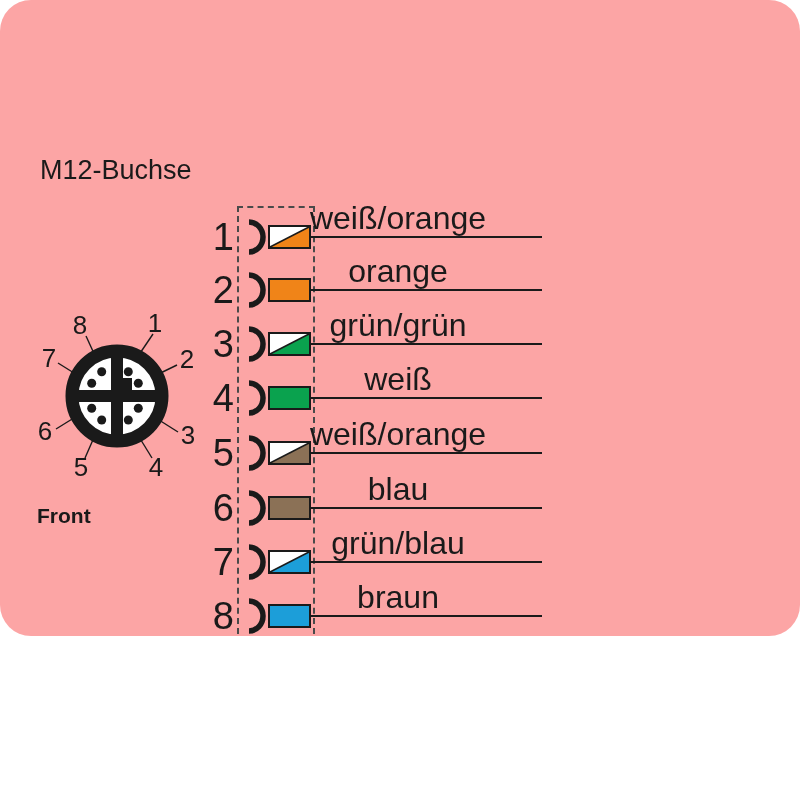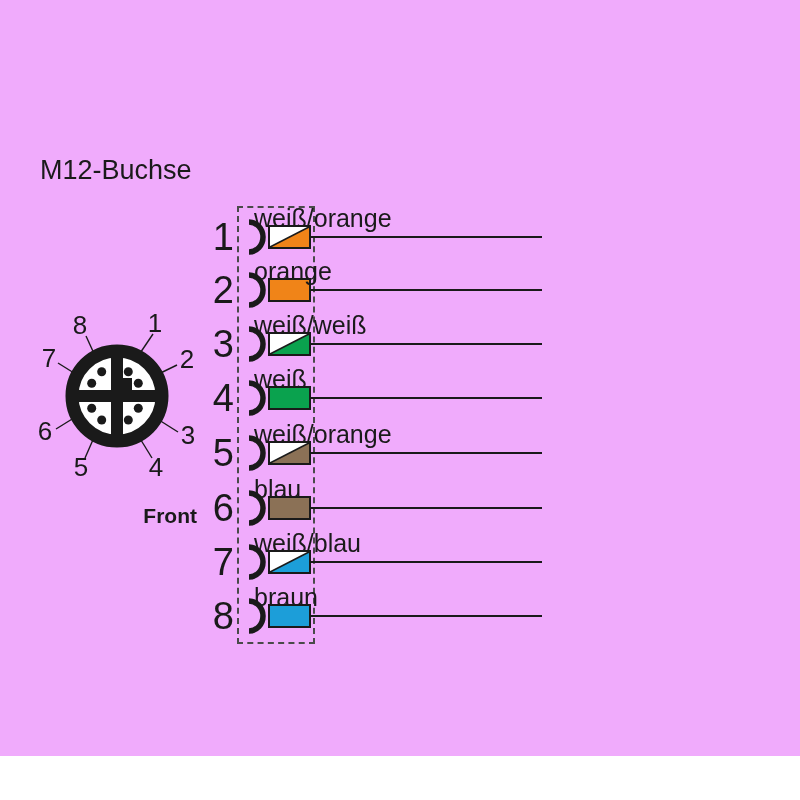--- a/index.html
+++ b/index.html
@@ -1,23 +1,24 @@
 <!DOCTYPE html>
 <html><head>
 <meta charset="utf-8">
 <style>
   html, body { margin: 0; padding: 0; background: #ffffff; }
   .canvas {
     position: relative;
     width: 800px;
-    height: 756px;
-    background: #f0abfc;
+    height: 636px;
+    background: #fca5a5;
     overflow: hidden;
     font-family: "Liberation Sans", sans-serif;
     color: #1a1a1a;
+    border-radius: 31px;
   }
   .title {
     position: absolute;
     left: 40px;
     top: 155px;
     font-size: 27px;
     line-height: 30px;
     color: #1a1a1a;
     white-space: nowrap;
   }
@@ -33,21 +34,21 @@
     font-size: 26px;
     fill: #1a1a1a;
     text-anchor: middle;
     dominant-baseline: central;
   }
   .front-label {
     position: absolute;
     left: 37px;
     top: 504px;
     width: 160px;
-    text-align: right;
+    text-align: left;
     font-size: 21px;
     font-weight: bold;
     color: #1a1a1a;
   }
   .dashed-box {
     position: absolute;
     left: 237px;
     top: 206px;
     width: 74px;
     height: 434px;
@@ -90,21 +91,22 @@
     top: -1px;
     width: 232px;
     height: 2px;
     background: #1a1a1a;
   }
   .wire-label {
     position: absolute;
     left: 254px;
     width: 288px;
     bottom: 4px;
-    font-size: 25px;
+    text-align: center;
+    font-size: 32px;
     line-height: 30px;
     color: #1a1a1a;
     white-space: nowrap;
   }
   .bottom-edge {
     position: absolute;
     left: 0;
     top: 797px;
     width: 800px;
     height: 3px;
@@ -192,21 +194,21 @@
     <span class="pin-num">3</span>
     <svg class="contact" viewBox="0 0 22 36">
         <path d="M4 3 A 14 15 0 0 1 4 33" fill="none" stroke="#1a1a1a" stroke-width="5.5"></path>
       </svg>
     <svg class="wirebox" viewBox="0 0 43 24">
       <rect x="1" y="1" width="41" height="22" fill="#ffffff" stroke="#1a1a1a" stroke-width="2"></rect>
       <polygon points="2,22 41,22 41,2" fill="#0AA24E"></polygon>
       <line x1="2" y1="22" x2="41" y2="2" stroke="#1a1a1a" stroke-width="1.5"></line>
     </svg>
     <div class="wire-line"></div>
-    <div class="wire-label">weiß/weiß</div>
+    <div class="wire-label">grün/grün</div>
   </div>
 
   <div class="row" style="top:398px">
     <span class="pin-num">4</span>
     <svg class="contact" viewBox="0 0 22 36">
         <path d="M4 3 A 14 15 0 0 1 4 33" fill="none" stroke="#1a1a1a" stroke-width="5.5"></path>
       </svg>
     <svg class="wirebox" viewBox="0 0 43 24">
       <rect x="1" y="1" width="41" height="22" stroke="#1a1a1a" stroke-width="2" fill="#0AA24E"></rect>
     </svg>
@@ -244,21 +246,21 @@
     <span class="pin-num">7</span>
     <svg class="contact" viewBox="0 0 22 36">
         <path d="M4 3 A 14 15 0 0 1 4 33" fill="none" stroke="#1a1a1a" stroke-width="5.5"></path>
       </svg>
     <svg class="wirebox" viewBox="0 0 43 24">
       <rect x="1" y="1" width="41" height="22" fill="#ffffff" stroke="#1a1a1a" stroke-width="2"></rect>
       <polygon points="2,22 41,22 41,2" fill="#1C9ED9"></polygon>
       <line x1="2" y1="22" x2="41" y2="2" stroke="#1a1a1a" stroke-width="1.5"></line>
     </svg>
     <div class="wire-line"></div>
-    <div class="wire-label">weiß/blau</div>
+    <div class="wire-label">grün/blau</div>
   </div>
 
   <div class="row" style="top:616px">
     <span class="pin-num">8</span>
     <svg class="contact" viewBox="0 0 22 36">
         <path d="M4 3 A 14 15 0 0 1 4 33" fill="none" stroke="#1a1a1a" stroke-width="5.5"></path>
       </svg>
     <svg class="wirebox" viewBox="0 0 43 24">
       <rect x="1" y="1" width="41" height="22" stroke="#1a1a1a" stroke-width="2" fill="#1C9ED9"></rect>
     </svg>

